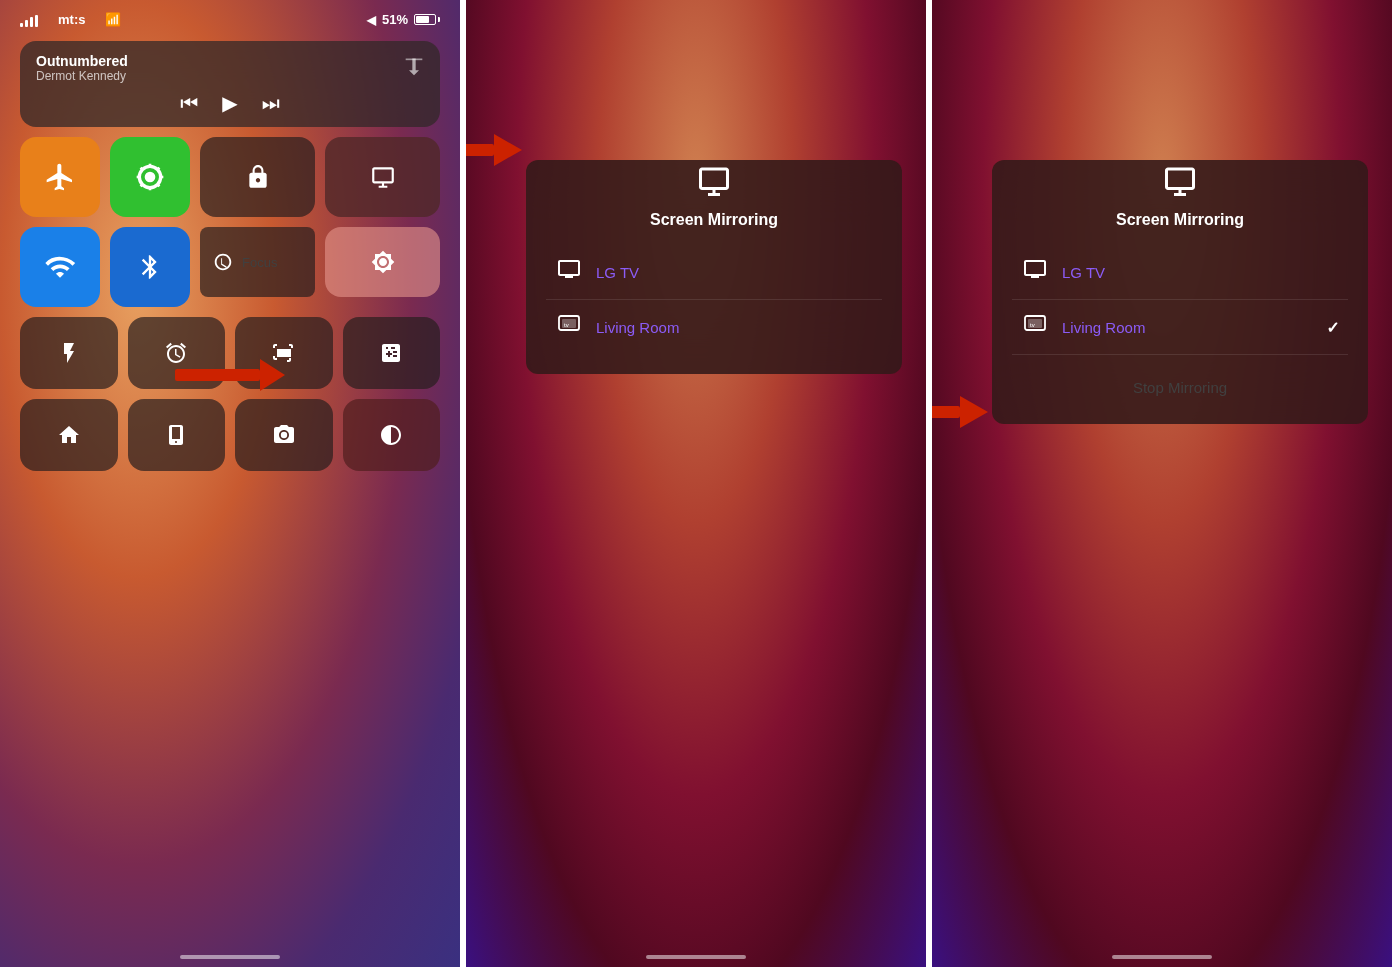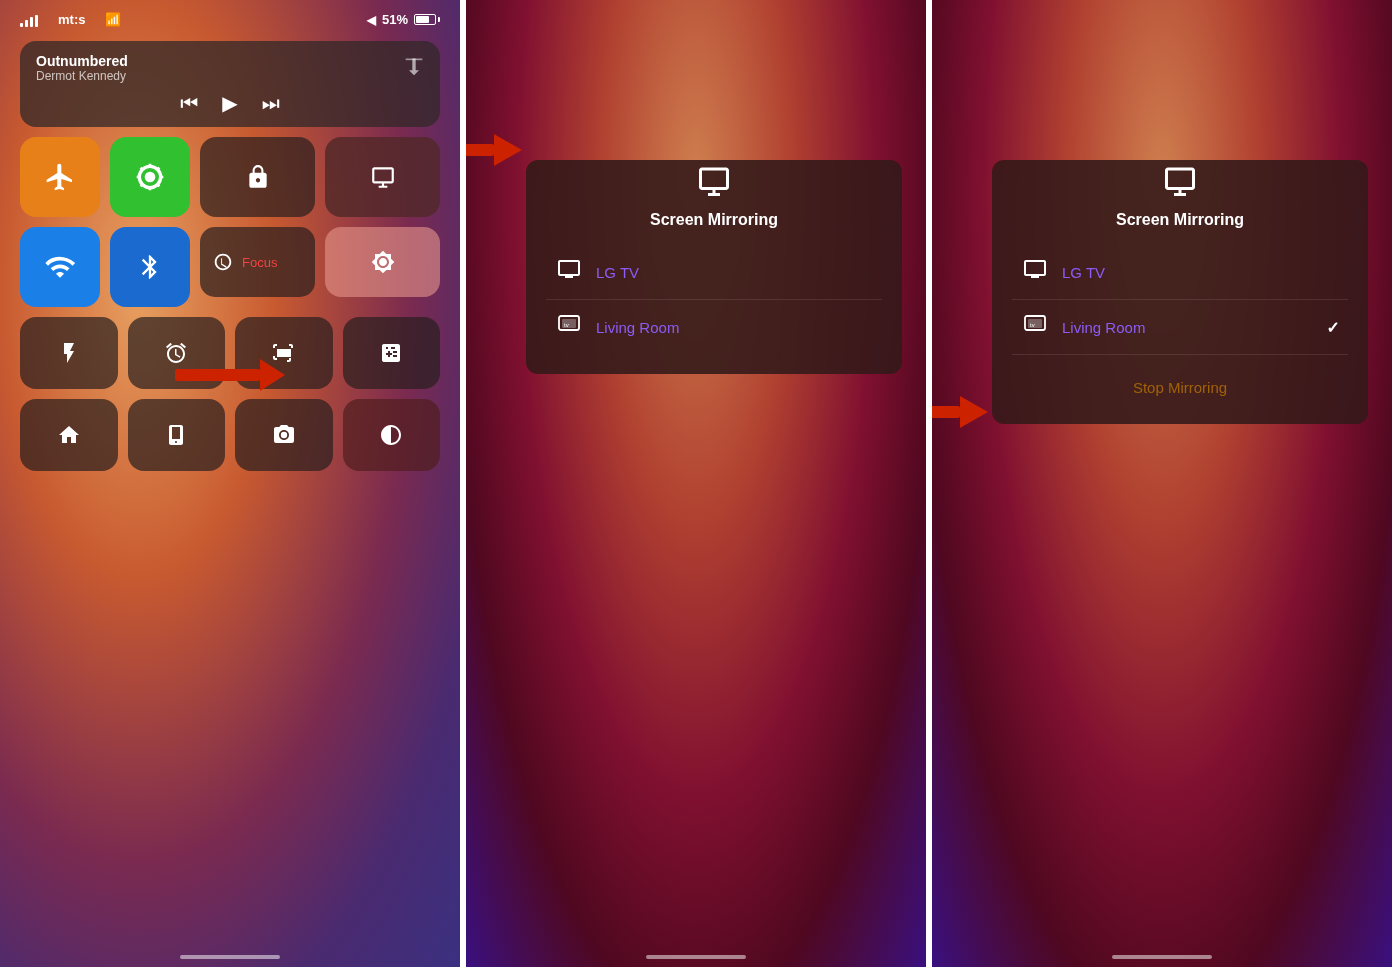--- a/index.html
+++ b/index.html
@@ -174,21 +174,21 @@
     }
     .device-item:last-child { border-bottom: none; }
     .device-icon { font-size: 22px; color: rgba(255,255,255,0.85); width: 30px; text-align: center; }
     .device-name { font-size: 15px; color: #8b5cf6; font-weight: 400; }
     .checkmark { margin-left: auto; color: white; font-size: 16px; font-weight: 600; }
 
     .stop-mirroring {
       margin-top: 16px;
       text-align: center;
       font-size: 15px;
-      color: #a16207;
+      color: #404040;
       cursor: pointer;
       padding: 8px;
     }
 
     .panel-content {
       position: relative;
       width: 100%;
       height: 100%;
     }
 
@@ -306,21 +306,21 @@
             </div>
 
             <div class="ctrl-btn mirror" style="position:relative;">
               <svg width="26" height="26" viewBox="0 0 24 24" fill="white">
                 <path d="M20 3H4c-1.1 0-2 .9-2 2v11c0 1.1.9 2 2 2h7v2H8v2h8v-2h-3v-2h7c1.1 0 2-.9 2-2V5c0-1.1-.9-2-2-2zm0 13H4V5h16v11z"></path>
               </svg>
             </div>
           </div>
 
           <div style="display:grid; grid-template-columns:1fr 1fr; gap:10px;">
-            <div class="ctrl-btn dark" style="flex-direction:row; gap:8px; justify-content:flex-start; padding-left:12px; font-size:14px; height:70px; border-radius:15px; background:rgba(40,30,30,0.7); color:#ef4444;">
+            <div class="ctrl-btn dark" style="flex-direction:row; gap:8px; justify-content:flex-start; padding-left:12px; font-size:14px; height:70px; border-radius:8px; background:rgba(40,30,30,0.7); color:#404040;">
               <svg width="22" height="22" viewBox="0 0 24 24" fill="white">
                   <path d="M12 3c-4.97 0-9 4.03-9 9s4.03 9 9 9 9-4.03 9-9-4.03-9-9-9zm0 16c-3.86 0-7-3.14-7-7s3.14-7 7-7 7 3.14 7 7-3.14 7-7 7zm-1-11v6l5 3-.75 1.23L10 15V8h1z"></path>
                 </svg>
               <span style="font-size:13px;">Focus</span>
             </div>
             <div class="ctrl-btn pink" style="background:rgba(230,150,140,0.6); height:70px; border-radius:16px;">
               <svg width="24" height="24" viewBox="0 0 24 24" fill="white">
                 <path d="M20 8.69V4h-4.69L12 .69 8.69 4H4v4.69L.69 12 4 15.31V20h4.69L12 23.31 15.31 20H20v-4.69L23.31 12 20 8.69zM12 18c-3.31 0-6-2.69-6-6s2.69-6 6-6 6 2.69 6 6-2.69 6-6 6zm0-10c-2.21 0-4 1.79-4 4s1.79 4 4 4 4-1.79 4-4-1.79-4-4-4z"></path>
               </svg>
             </div>

